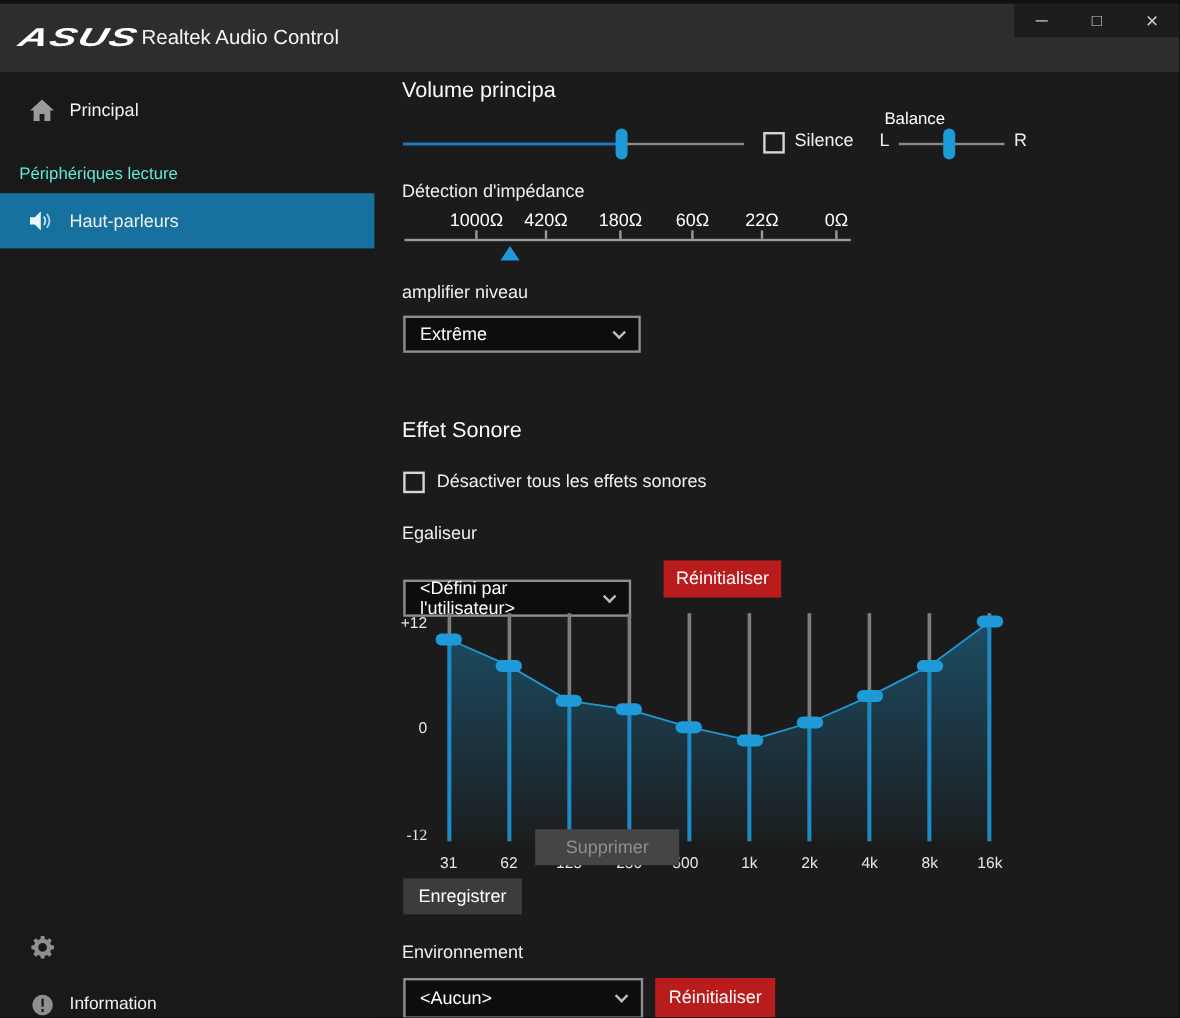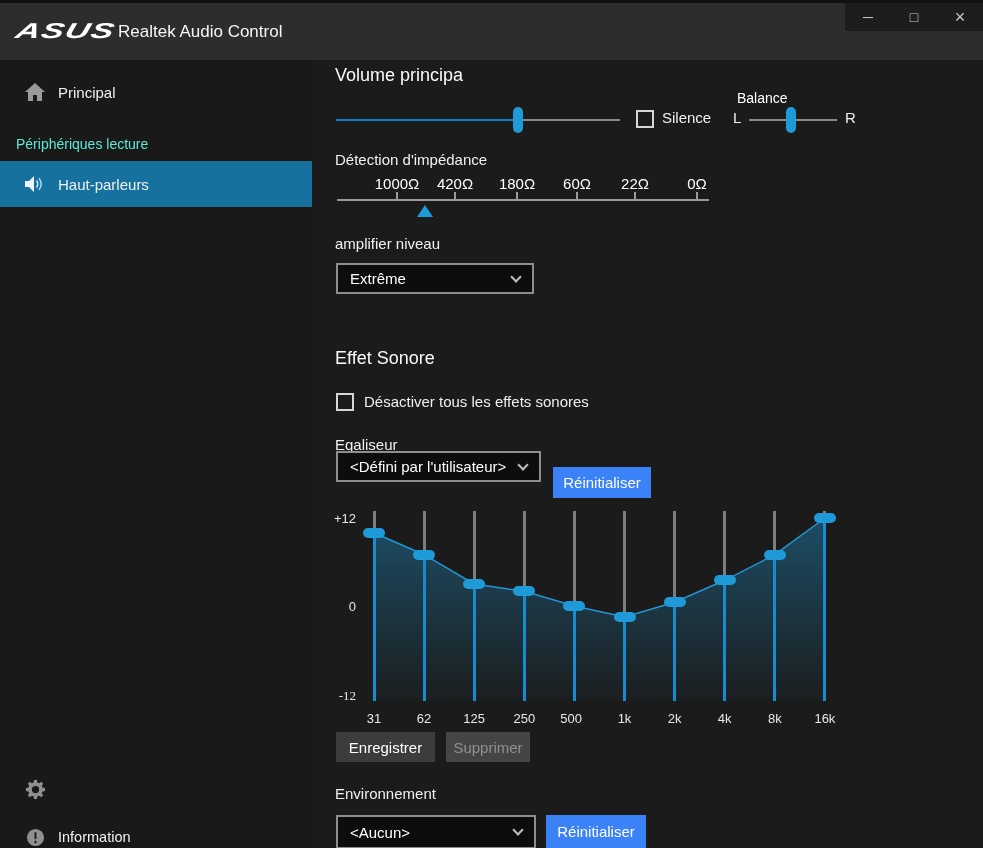--- a/index.html
+++ b/index.html
@@ -39,21 +39,21 @@
   .dropdown {
     background:#0d0d0d; border:2px solid #8e8e8e; display:flex;
     align-items:center; justify-content:space-between; padding:0 12px;
     font-size:15px; color:#fff; cursor:default;
   }
   .chev {
     width:8px; height:8px; border-right:2px solid #bdbdbd; border-bottom:2px solid #bdbdbd;
     transform:rotate(45deg); margin-top:-4px;
   }
   .btn {
-    background:#3b82f6; color:#fff; font-size:15px; display:flex;
+    background:#b91c1c; color:#fff; font-size:15px; display:flex;
     align-items:center; justify-content:center; cursor:default;
   }
   .btn.dark { background:#3c3c3c; }
   .btn.disabled { background:#454545; color:#8f8f8f; }
   .checkbox { width:18px; height:18px; border:2px solid #d6d6d6; background:transparent; }
 
   
   .h-track { position:absolute; height:2px; background:#8a8a8a; }
   .h-fill { position:absolute; height:2px; background:#0f7ecb; }
   .pill-v { position:absolute; width:10px; height:26px; border-radius:5px; background:#1e9ad8; }
@@ -172,21 +172,21 @@
   <div class="abs dropdown" style="left:336px; top:260px; width:198px; height:31px">
     <span>Extrême</span>
     <span class="chev"></span>
   </div>
 
   <div class="abs heading" style="left:335px; top:345px">Effet Sonore</div>
   <div class="abs checkbox" style="left:336px; top:390px"></div>
   <div class="abs label15" style="left:364px; top:390px">Désactiver tous les effets sonores</div>
 
   <div class="abs label15" style="left:335px; top:433px">Egaliseur</div>
-  <div class="abs dropdown" style="left:336px; top:448px; width:205px; height:31px">
+  <div class="abs dropdown" style="left:336px; top:480px; width:190px; height:31px">
     <span>&lt;Défini par l'utilisateur&gt;</span>
     <span class="chev"></span>
   </div>
   <div class="abs btn" style="left:553px; top:464px; width:98px; height:31px">Réinitialiser</div>
 
   <div id="eq-chart" class="abs">
     <svg id="eq-svg" width="560" height="222" style="position:absolute; left:0; top:0">
       <defs>
         <linearGradient id="eqgrad" x1="0" y1="0" x2="0" y2="1">
           <stop offset="0" stop-color="#1e7fae" stop-opacity="0.5"></stop>
@@ -239,21 +239,21 @@
         <div class="eq-freq" style="left: 490.9px;">16k</div>
       </div>
     <div id="eq-yticks">
         <div class="eq-ytick" style="top: 3px;">+12</div>
         <div class="eq-ytick" style="top: 91px;">0</div>
         <div class="eq-ytick" style="top: 180px; font-family: Liberation Serif, serif;">-12</div>
       </div>
   </div>
 
   <div class="abs btn dark" style="left:336px; top:729px; width:99px; height:30px">Enregistrer</div>
-  <div class="abs btn disabled" style="left:446px; top:729px; width:84px; height:30px">Supprimer</div>
+  <div class="abs btn disabled" style="left:446px; top:688px; width:120px; height:30px">Supprimer</div>
 
   <div class="abs label15" style="left:335px; top:782px">Environnement</div>
   <div class="abs dropdown" style="left:336px; top:812px; width:200px; height:34px">
     <span>&lt;Aucun&gt;</span>
     <span class="chev"></span>
   </div>
   <div class="abs btn" style="left:546px; top:812px; width:100px; height:33px">Réinitialiser</div>
 
 </div>
 

